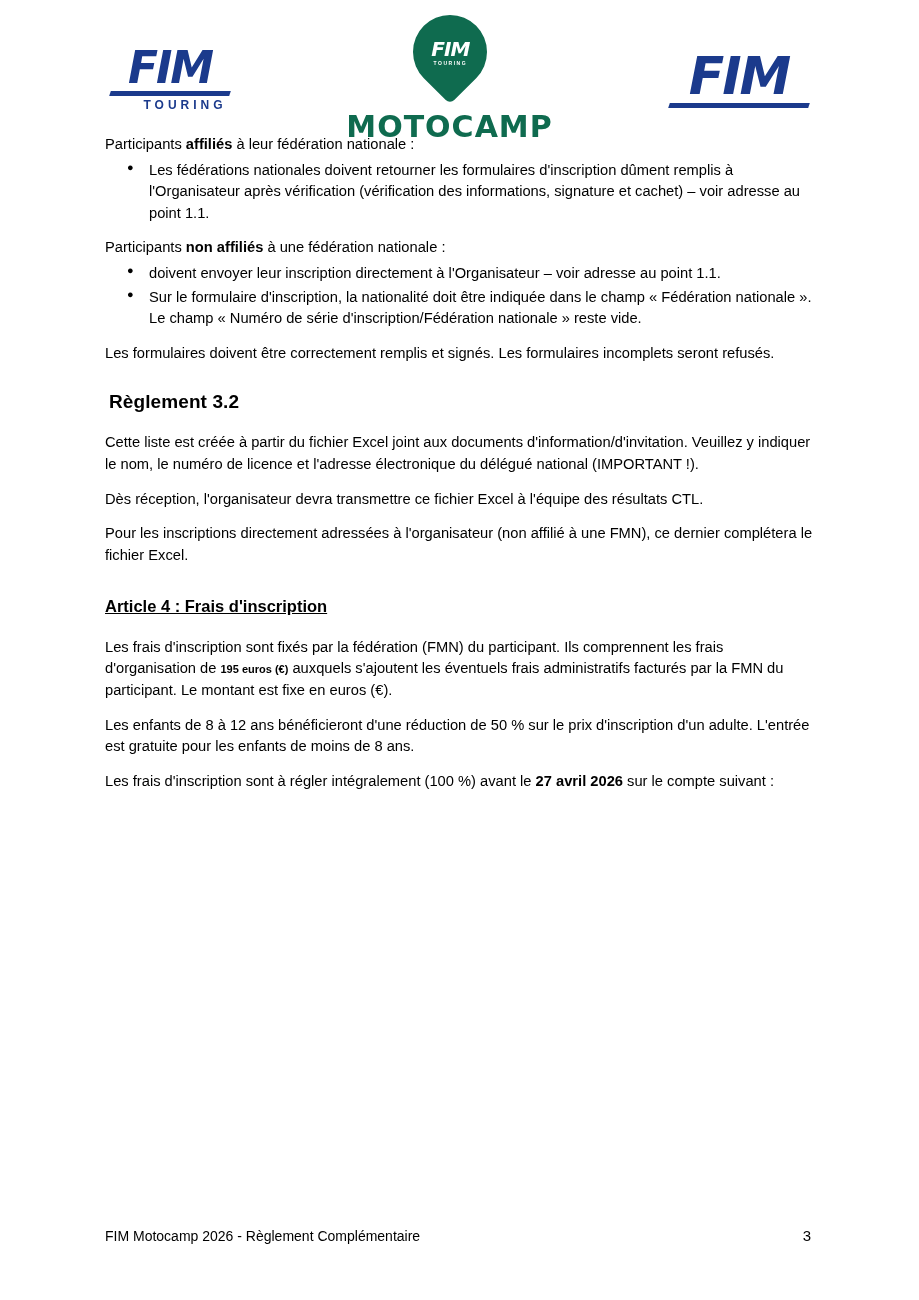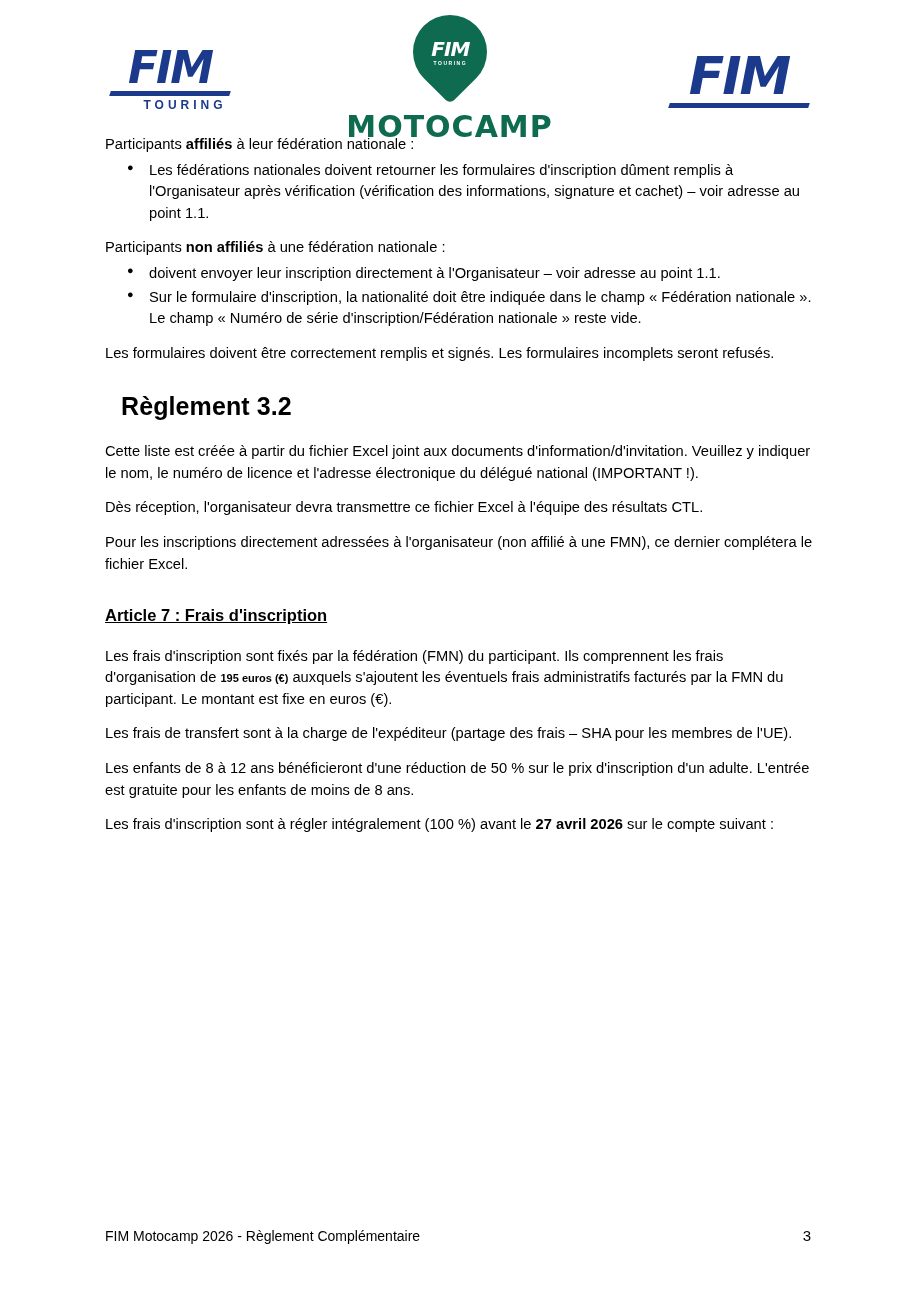--- a/index.html
+++ b/index.html
@@ -134,23 +134,23 @@
     padding-left: 0;
   }
   ul.bullets li::before {
     content: "\25CF";
     position: absolute;
     left: -22px;
     top: -1px;
     font-size: 11px;
   }
   h2.section {
-    font-size: 25px;
-    font-weight: bold;
-    margin: 24px 0 16px 16px;
+    font-size: 19px;
+    font-weight: bold;
+    margin: 24px 0 16px 4px;
     letter-spacing: 0.1px;
   }
   h3.article {
     font-size: 16.5px;
     font-weight: bold;
     text-decoration: underline;
     margin: 28px 0 18px 0;
   }
   .b { font-weight: bold; }
   .big-bold { font-weight: bold; font-size: 11px; }
@@ -214,25 +214,24 @@
     </ul>
 
     <p class="para">Les formulaires doivent être correctement remplis et signés. Les formulaires incomplets seront refusés.</p>
 
     <h2 class="section">Règlement 3.2</h2>
 
     <p class="para">Cette liste est créée à partir du fichier Excel joint aux documents d'information/d'invitation. Veuillez y indiquer le nom, le numéro de licence et l'adresse électronique du délégué national (IMPORTANT !).</p>
     <p class="para">Dès réception, l'organisateur devra transmettre ce fichier Excel à l'équipe des résultats CTL.</p>
     <p class="para">Pour les inscriptions directement adressées à l'organisateur (non affilié à une FMN), ce dernier complétera le fichier Excel.</p>
 
-    <h3 class="article"><span>Article 7 : Frais d'inscription</span></h3>
+    <h3 class="article"><span>Article 4 : Frais d'inscription</span></h3>
 
     <p class="para"><span>Les frais d'inscription sont fixés par la fédération (FMN) du participant. Ils comprennent les frais d'organisation de </span><span class="big-bold">195 euros (€)</span><span> auxquels s'ajoutent les éventuels frais administratifs facturés par la FMN du participant. Le montant est fixe en euros (€).</span></p>
 
-    <p class="para">Les frais de transfert sont à la charge de l'expéditeur (partage des frais – SHA pour les membres de l'UE).</p>
 
     <p class="para">Les enfants de 8 à 12 ans bénéficieront d'une réduction de 50 % sur le prix d'inscription d'un adulte. L'entrée est gratuite pour les enfants de moins de 8 ans.</p>
 
     <p class="para"><span>Les frais d'inscription sont à régler intégralement (100 %) avant le </span><span class="b">27 avril 2026</span><span> sur le compte suivant :</span></p>
 
   </div>
 
   <div class="footer">
     <span>FIM Motocamp  2026 - Règlement Complémentaire</span>
     <span class="pageno">3</span>

